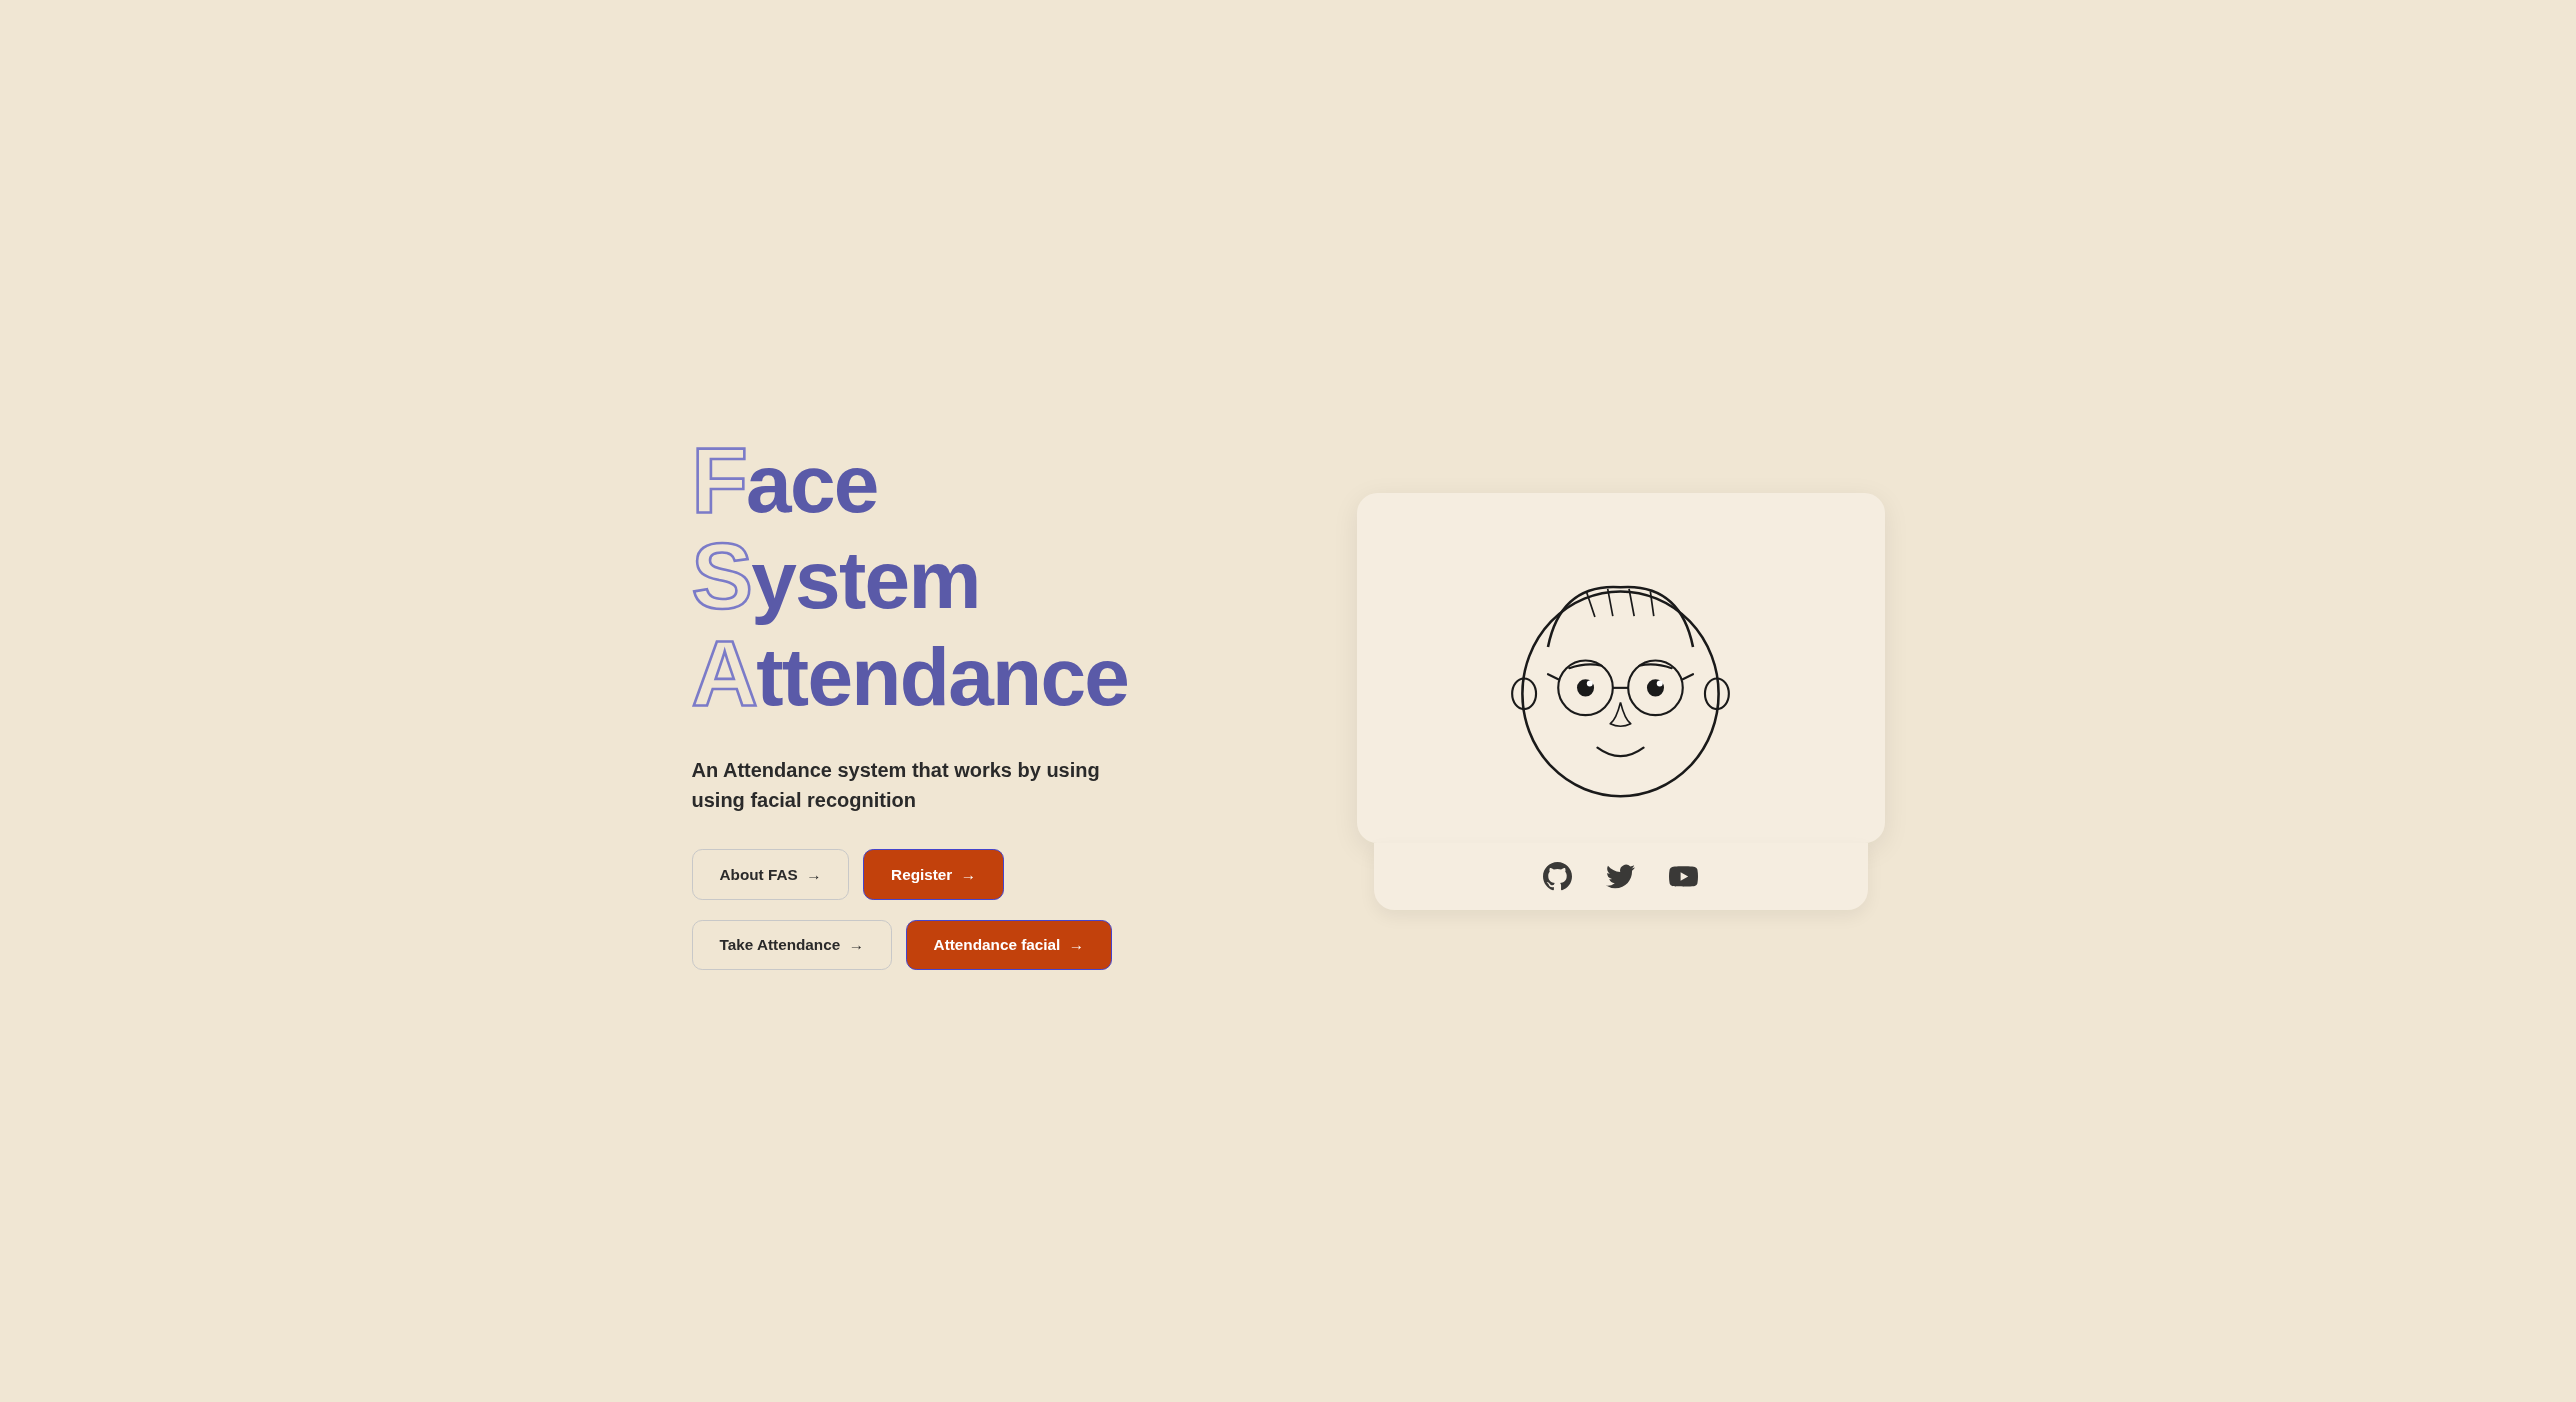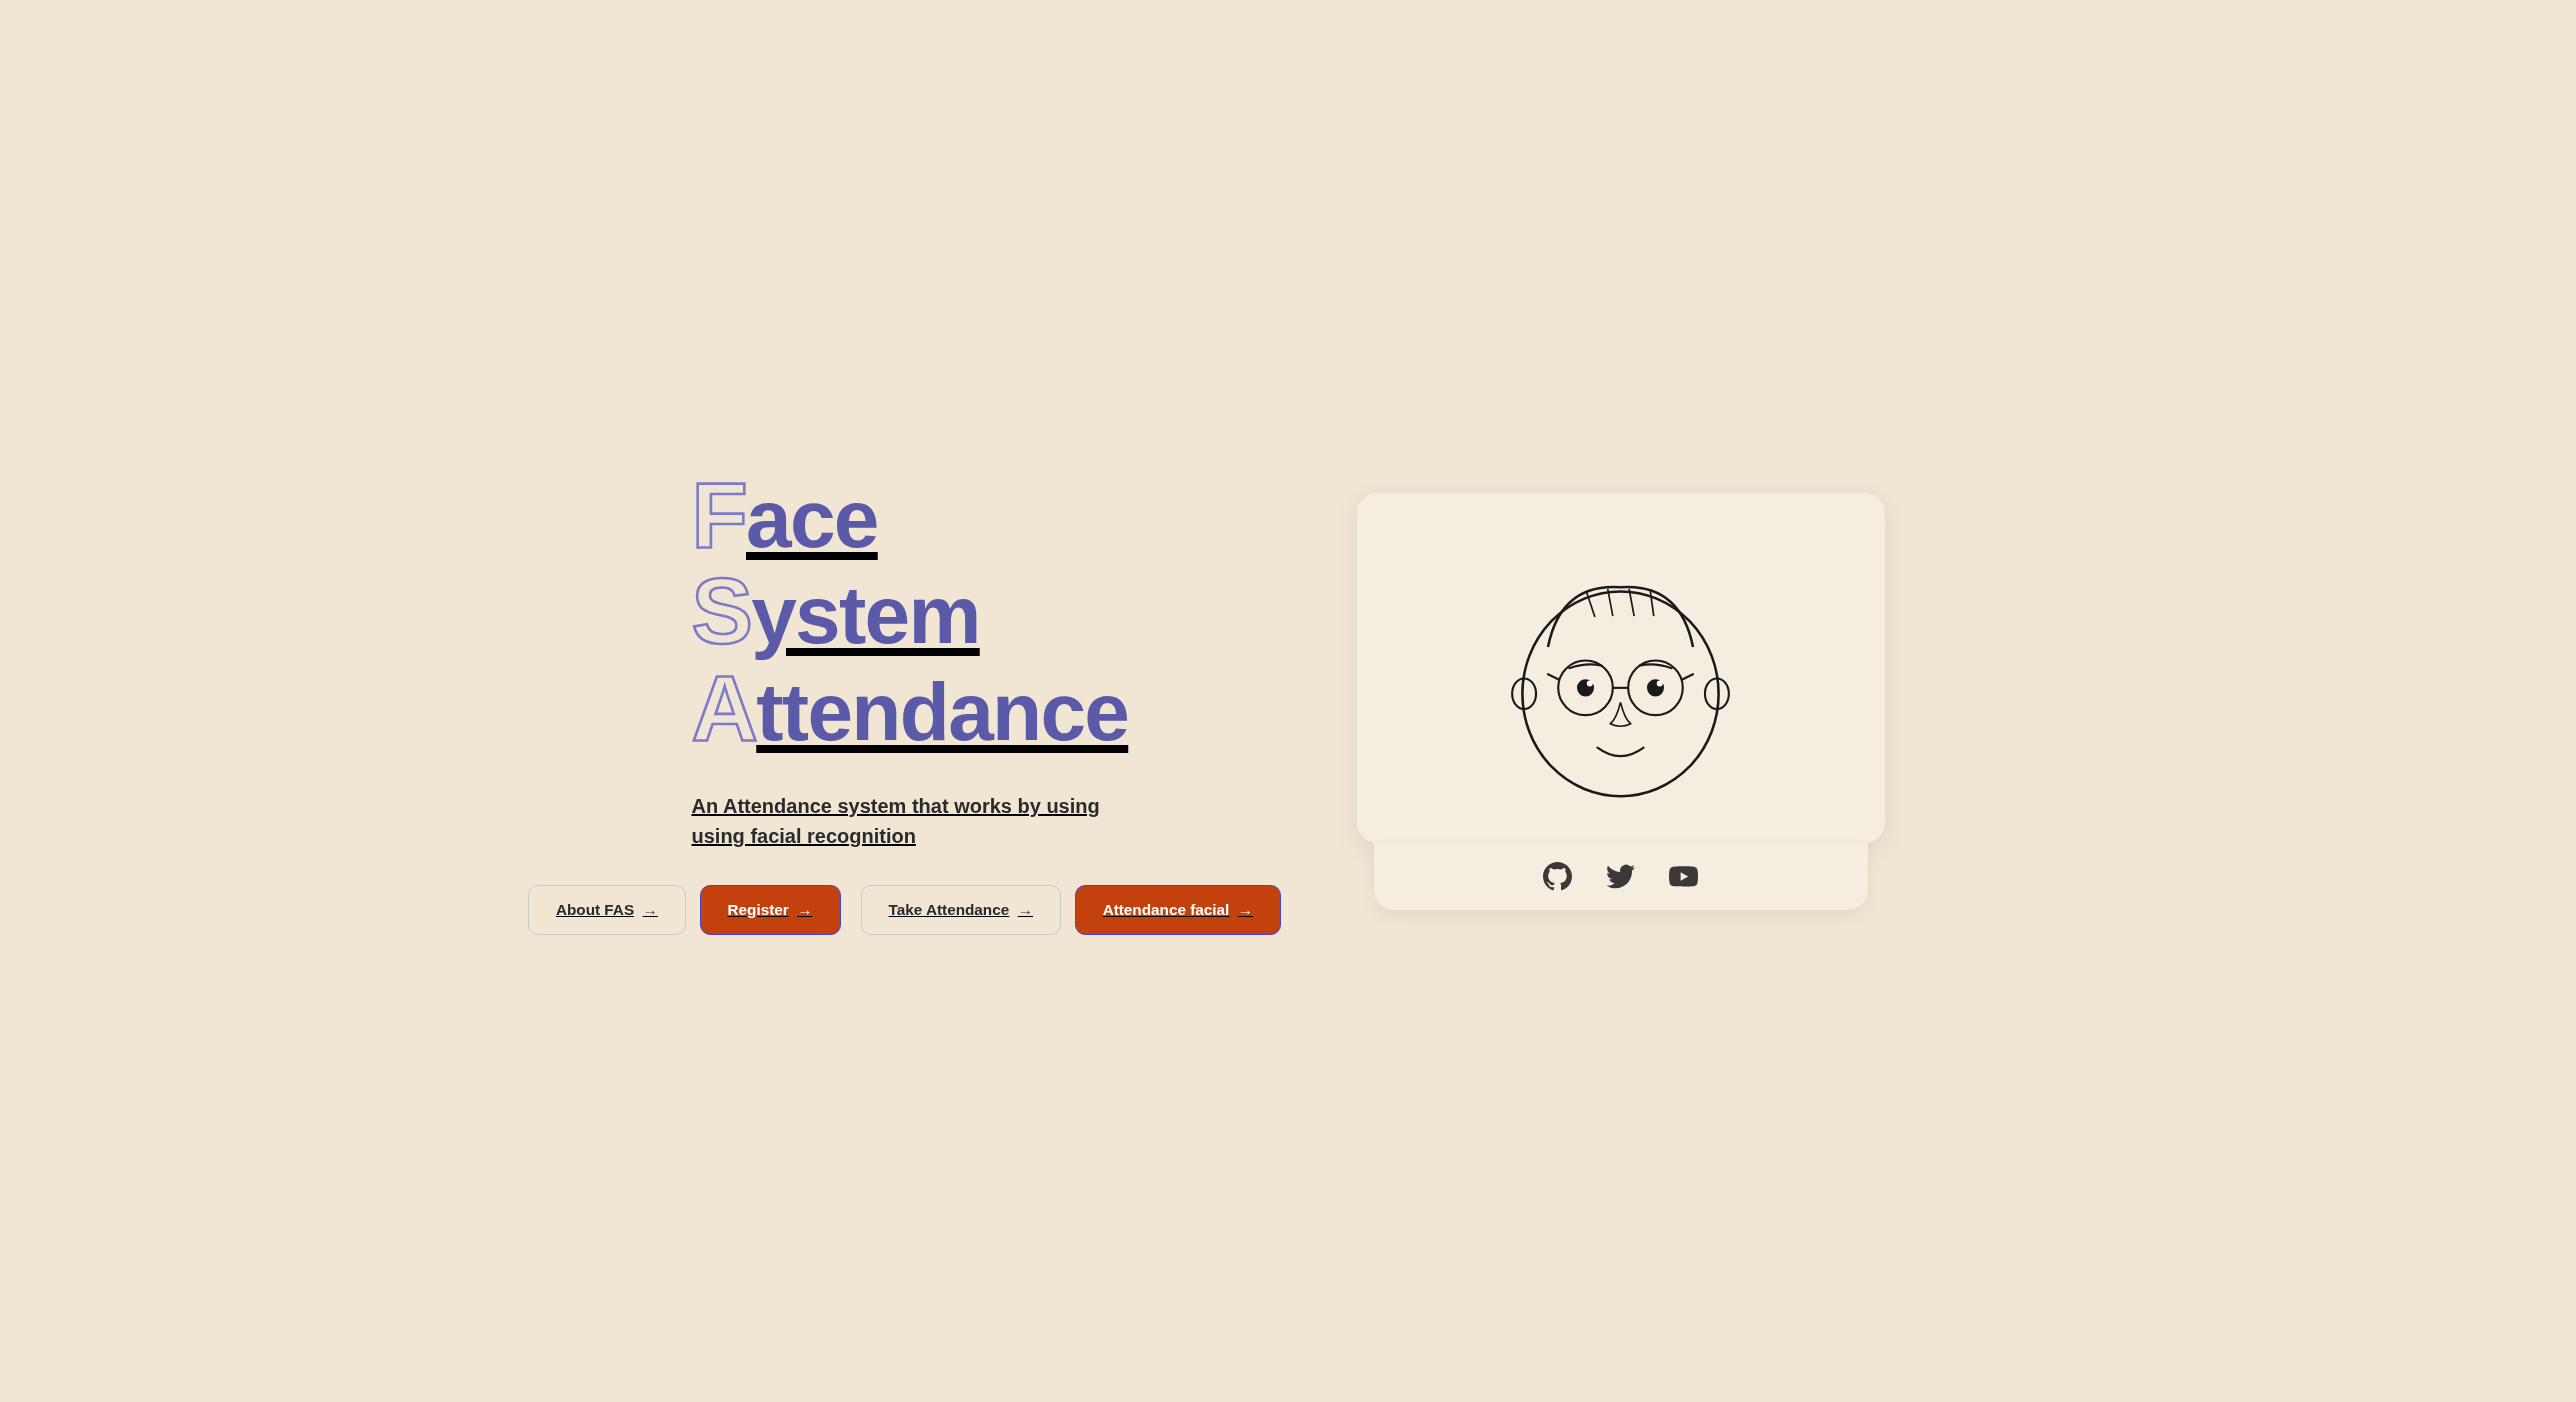--- a/index.html
+++ b/index.html
@@ -23,21 +23,20 @@
       align-items: center;
       justify-content: space-between;
       width: 100%;
       max-width: 1193px;
       gap: 51px;
     }
 
     .left-section {
       flex: 1;
       max-width: 554px;
-      text-decoration: underline;
     }
 
     .title-block {
       margin-bottom: 34px;
     }
 
     .title-line {
       font-size: 82px;
       font-weight: 700;
       line-height: 1.05;
@@ -57,21 +56,21 @@
       font-size: 20px;
       font-weight: 700;
       color: #2a2a2a;
       margin-bottom: 34px;
       line-height: 1.5;
       max-width: 409px;
     }
 
     .button-grid {
       display: flex;
-      flex-direction: row;
+      flex-direction: column;
       gap: 20px;
       max-width: 426px;
       justify-content: center;
     }
 
     .button-row {
       display: flex;
       gap: 13.6px;
     }
 

